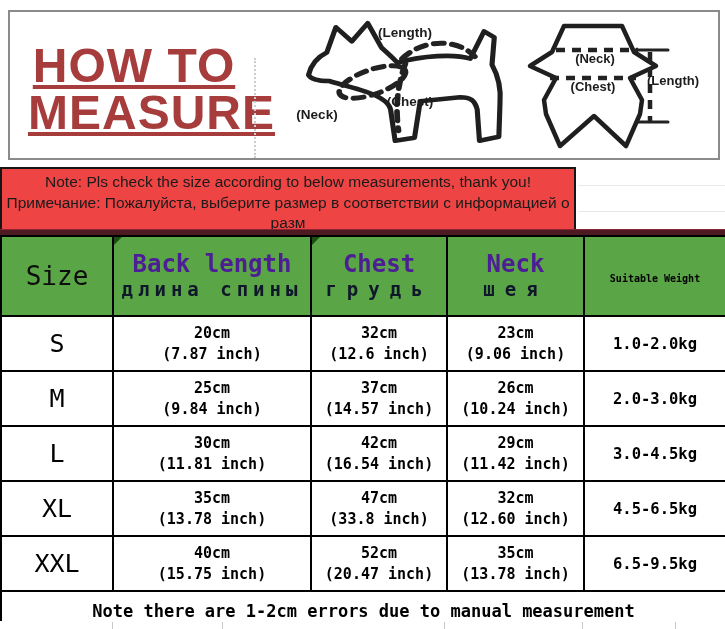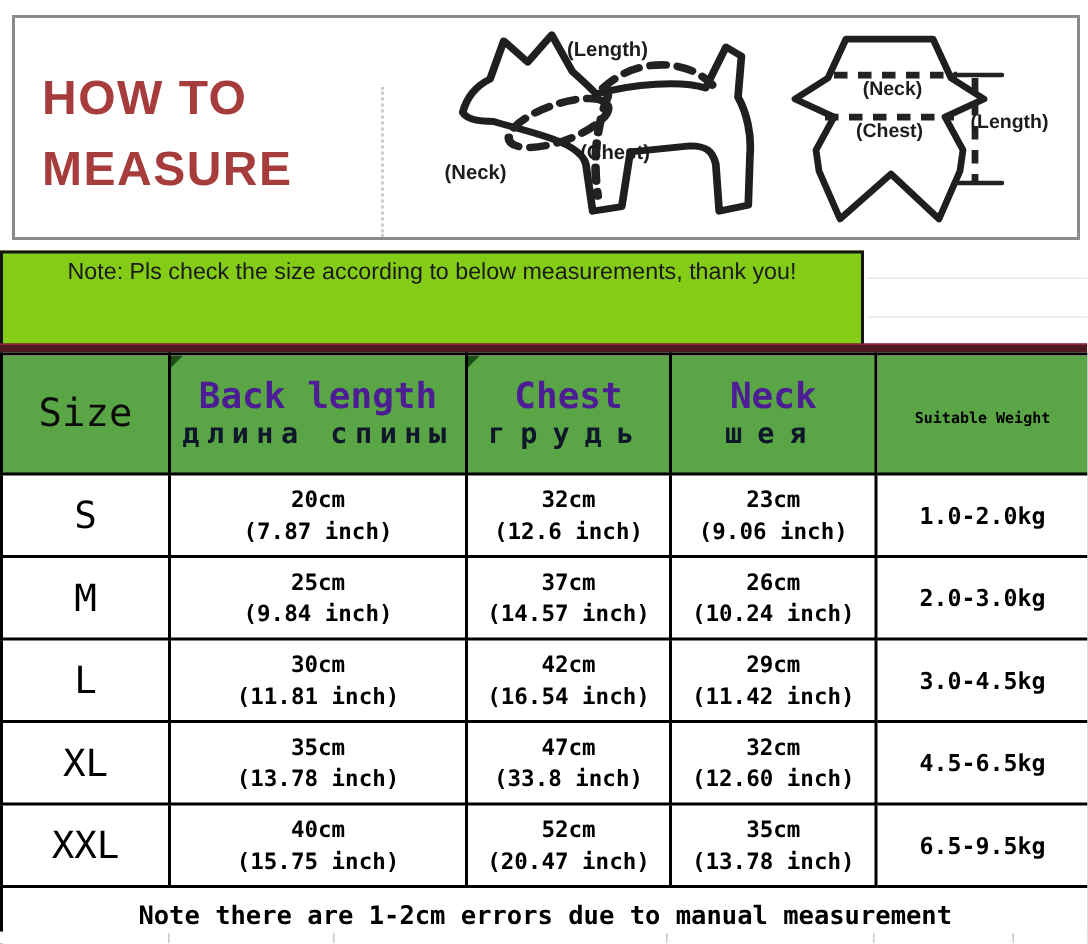--- a/index.html
+++ b/index.html
@@ -2,31 +2,31 @@
 <html><head>
 <meta charset="utf-8">
 <style>
   html,body{margin:0;padding:0;background:#fff;}
   .screen{position:relative;width:725px;height:629px;background:#fff;overflow:hidden;
           font-family:"Liberation Sans",sans-serif;}
 
   
   .top-box{position:absolute;left:8px;top:10px;width:708px;height:146px;
            border:2px solid #8b8b8b;background:#fff;}
-  .title{position:absolute;left:18px;top:30px;width:212px;text-align:left;
-         color:#a63c3c;font-weight:bold;font-size:32px;line-height:47px;letter-spacing:1px;}
+  .title{position:absolute;left:18px;top:30px;width:212px;text-align:center;
+         color:#a63c3c;font-weight:bold;font-size:48px;line-height:47px;letter-spacing:1px;text-decoration:underline;}
   .v-divider{position:absolute;left:244px;top:46px;height:100px;width:0;
              border-left:2px dotted #cccccc;}
   .diagram-label{position:absolute;transform:translateX(-50%);font-size:13.5px;
                  font-weight:bold;color:#1c1c1c;white-space:nowrap;}
   svg.sketch{position:absolute;pointer-events:none;}
 
   
   .note-box{position:absolute;left:0px;top:167px;width:572px;height:60px;
-            border:2px solid #151515;background:#84cc16;text-align:center;
+            border:2px solid #151515;background:#ef4444;text-align:center;
             padding-top:3px;box-sizing:content-box;}
   .note-box p{margin:0;font-size:15.5px;line-height:20.5px;color:#1a1a1a;}
   .sheet-line{position:absolute;background:#e8e8e8;height:1px;}
 
   
   .maroon-band{position:absolute;left:0;top:229px;width:725px;height:6px;
                background:#4e1a22;border-top:1px solid #8c2436;box-sizing:border-box;}
 
   
   table.size-table{position:absolute;left:0;top:235px;width:725px;
@@ -106,20 +106,21 @@
       <path d="M126,40 L160,40"></path>
       <path d="M128,112 L160,112"></path>
     </g>
   </svg>
   <span class="diagram-label" style="left:595px;top:51px;font-size:13px;">(Neck)</span>
   <span class="diagram-label" style="left:593px;top:79px;font-size:13px;">(Chest)</span>
   <span class="diagram-label" style="left:673px;top:73px;font-size:13px;">(Length)</span>
 
   <div class="note-box">
     <p>Note: Pls check the size according to below measurements, thank you!</p>
+    <p>Примечание: Пожалуйста, выберите размер в соответствии с информацией о разм</p>
   </div>
   <div class="sheet-line" style="left:578px;top:185px;width:147px;"></div>
   <div class="sheet-line" style="left:578px;top:211px;width:147px;"></div>
 
   <div class="maroon-band"></div>
 
   <table class="size-table">
     <colgroup>
       <col style="width:112px">
         <col style="width:198px">

